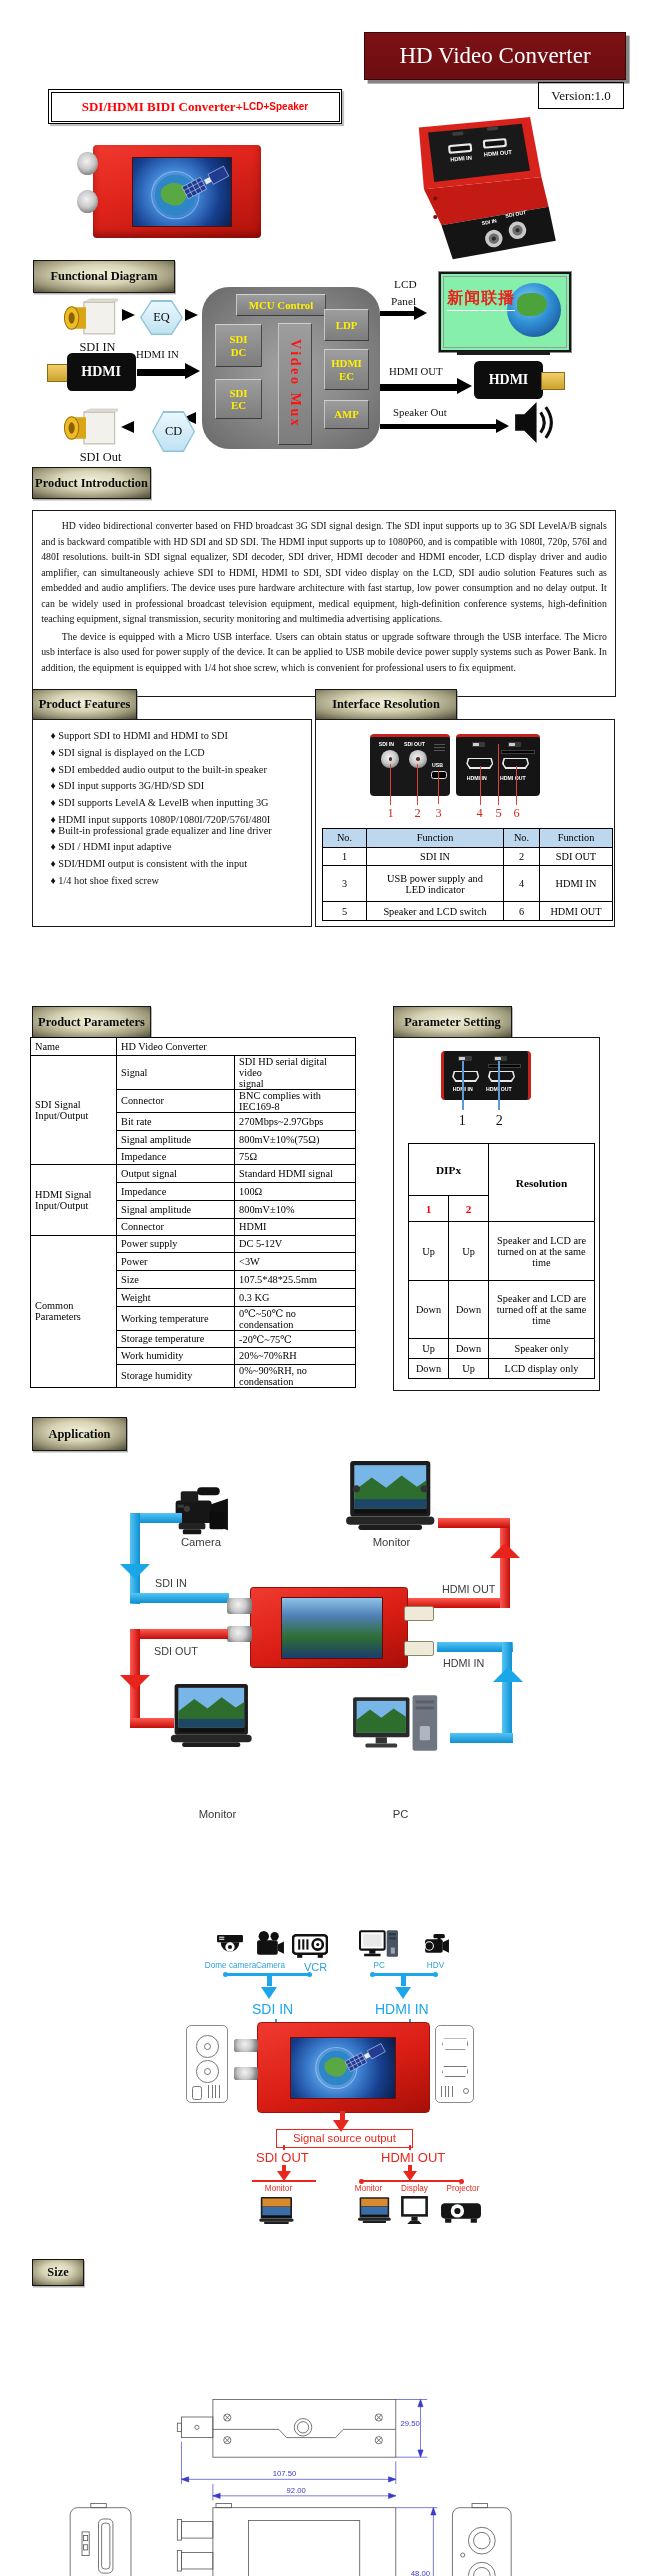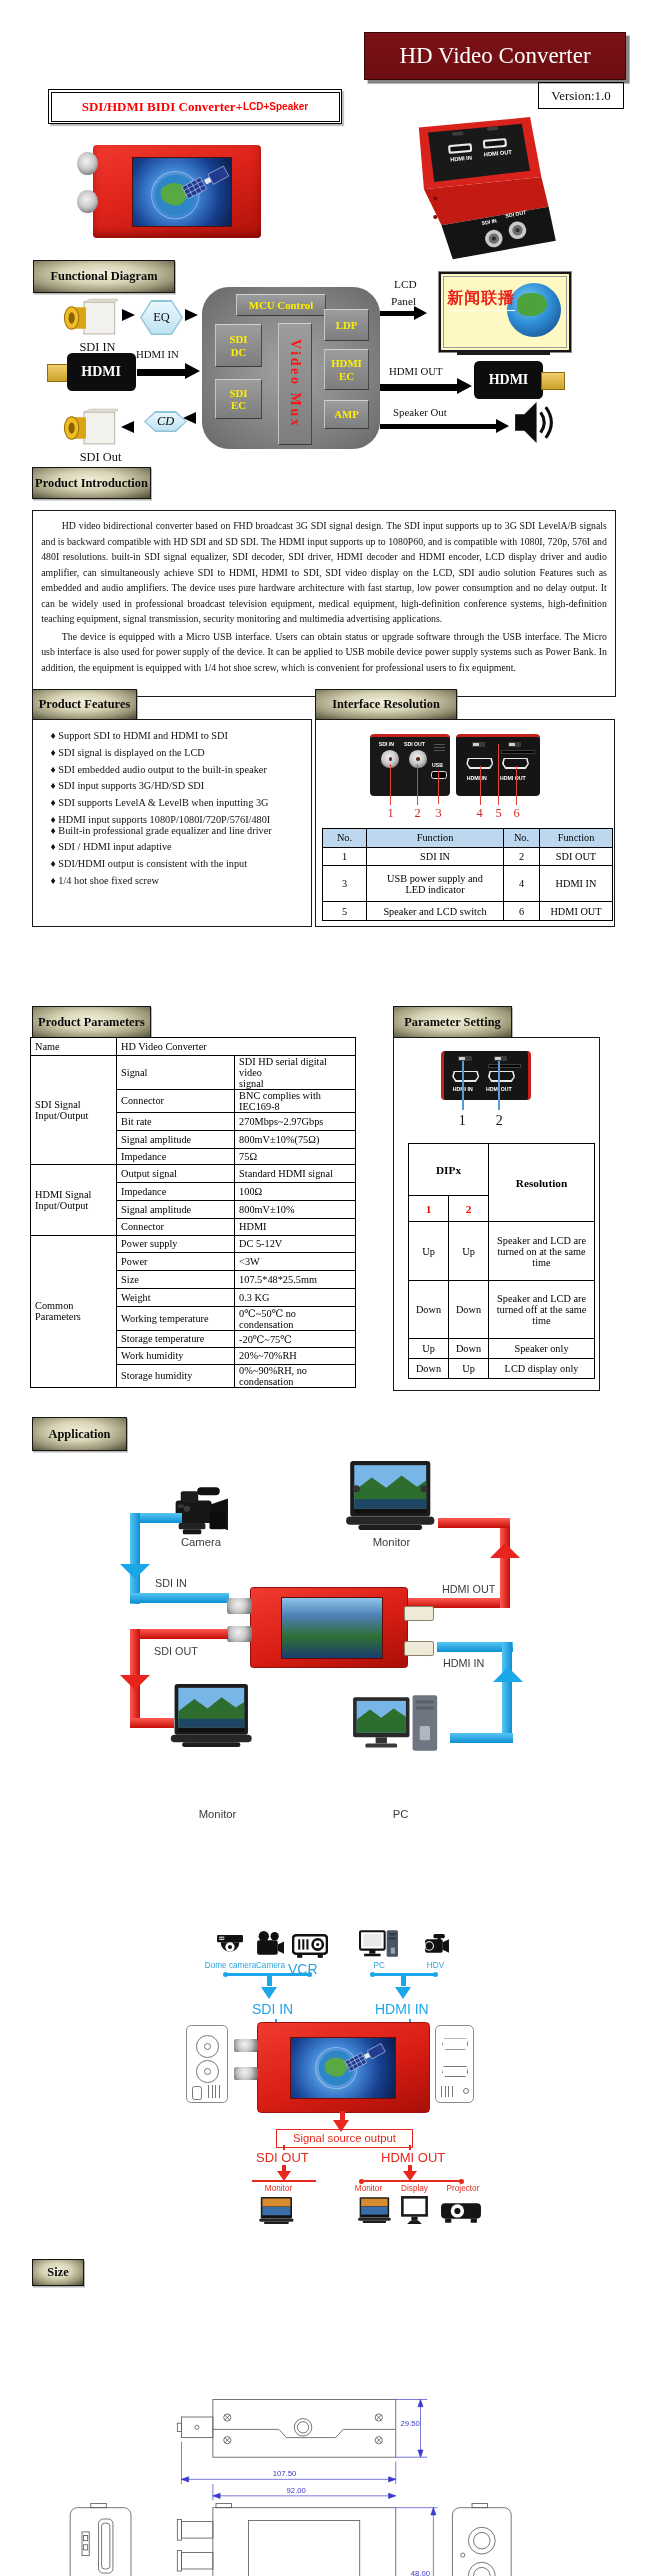--- a/index.html
+++ b/index.html
@@ -166,40 +166,40 @@
     </div>
   <div class="bev" style="left:324px;top:349px;width:43px;height:39px;">
     <span class="pl">HDMI
 EC</span>
     </div>
   <div class="bev" style="left:324px;top:400px;width:43px;height:27px;">
     <span>AMP</span>
     </div>
 
   <div class="tri" style="left:183px;top:412px;border-top:6.7px solid transparent;border-bottom:6.7px solid transparent;border-right:13.4px solid #000;"></div>
-  <div class="hexo" style="left:144px;top:411px;width:43px;height:21px;font-style:italic;">
+  <div class="hexo" style="left:152px;top:411px;width:43px;height:41px;">
     <div class="hexi">
         <span>CD</span>
       </div>
   </div>
   <div class="tri" style="left:121px;top:421px;border-top:6.7px solid transparent;border-bottom:6.7px solid transparent;border-right:13.4px solid #000;"></div>
   <svg class="abs" style="left:58px;top:408px;" width="60" height="41" viewBox="0 0 116 80">
     <rect x="50" y="8" width="60" height="62" fill="#f3f1ec" stroke="#b9b5ab" stroke-width="2"></rect>
     <path d="M50,8 l12,-6 h60 l-12,6z" fill="#e1ddd3" stroke="#b9b5ab"></path>
     <rect x="26" y="18" width="28" height="42" fill="#d9a514"></rect>
     <ellipse cx="26" cy="39" rx="14" ry="22" fill="#f0bc25" stroke="#9a7108" stroke-width="2"></ellipse>
     <ellipse cx="26" cy="39" rx="6" ry="11" fill="#8a6206"></ellipse>
   </svg>
   <div class="lbl" style="left:72px;top:450px;width:57px;text-align:center;font-size:12.4px;">SDI Out</div>
 
   <div class="lbl" style="left:394px;top:278px;font-size:11.3px;">LCD</div>
   <div class="lbl" style="left:391px;top:295px;font-size:11.3px;">Panel</div>
   <div class="ln" style="left:380px;top:311px;width:35px;height:5.2px;background:#000;"></div>
   <div class="tri" style="left:414px;top:306px;border-top:7.7px solid transparent;border-bottom:7.7px solid transparent;border-left:13.4px solid #000;"></div>
-  <div class="abs" style="left:439px;top:272px;width:128px;height:76px;background:#fef9c3;border:2.1px solid #151515;outline:1px solid #8d8d8d;">
+  <div class="abs" style="left:439px;top:272px;width:128px;height:76px;background:#86efac;border:2.1px solid #151515;outline:1px solid #8d8d8d;">
     <div class="abs" style="left:2.1px;top:2.1px;right:2.1px;bottom:2.1px;border:0.5px solid #9a9a9a;"></div>
     <div class="abs" style="left:66px;top:9.3px;width:54px;height:54px;border-radius:50%;
          background:radial-gradient(circle at 40% 35%, #7fd0f5 0%, #2f8fd6 45%, #123f7e 100%);"></div>
     <div class="abs" style="left:76px;top:18.5px;width:30px;height:23px;border-radius:46% 54% 60% 40%;background:#4da33b;"></div>
     <span style="position:absolute;left:6.2px;top:14.4px;color:#e8241c;font-size:16px;font-weight:bold;letter-spacing:1px;
                  font-family:'DejaVu Sans',sans-serif;border-bottom:1.5px solid #fff;padding-bottom:1px;">新闻联播</span>
   </div>
   <div class="ln" style="left:457px;top:351px;width:93px;height:3.6px;background:#1c1c1c;"></div>
 
   <div class="lbl" style="left:389px;top:365px;font-size:10.8px;">HDMI OUT</div>
@@ -616,21 +616,21 @@
   </svg>
   <svg class="abs" style="left:422px;top:1932px;" width="28" height="28" viewBox="0 0 54 54">
     <rect x="6" y="14" width="34" height="26" rx="4" fill="#111"></rect>
     <circle cx="14" cy="27" r="8" fill="#111" stroke="#fff" stroke-width="2"></circle>
     <polygon points="40,20 52,14 52,40 40,34" fill="#111"></polygon>
     <rect x="22" y="4" width="22" height="8" rx="3" fill="#111"></rect>
       <rect x="30" y="10" width="6" height="6" fill="#111"></rect>
   </svg>
   <div class="slbl c" style="left:204px;top:1961px;width:53px;font-size:8.2px;color:#2ea3dc;">Dome camera</div>
   <div class="slbl c" style="left:255px;top:1961px;width:31px;font-size:8.2px;color:#2ea3dc;">Camera</div>
-  <div class="slbl c" style="left:288px;top:1961px;width:20.6px;font-size:14px;color:#2ea3dc;">VCR</div>
+  <div class="slbl c" style="left:304px;top:1961px;width:20.6px;font-size:11px;color:#2ea3dc;">VCR</div>
   <div class="slbl c" style="left:371px;top:1961px;width:16.5px;font-size:8.2px;color:#2ea3dc;">PC</div>
   <div class="slbl c" style="left:423px;top:1961px;width:25px;font-size:8.2px;color:#2ea3dc;">HDV</div>
 
   <div class="ln" style="left:225px;top:1973px;width:85px;height:2.6px;background:#1ca6ec;"></div>
   <div class="dot" style="left:223px;top:1972px;"></div>
   <div class="dot" style="left:307px;top:1972px;"></div>
   <div class="ln" style="left:267px;top:1973px;width:4.6px;height:13.4px;background:#1ca6ec;"></div>
   <div class="tri" style="left:261px;top:1987px;border-left:8.2px solid transparent;border-right:8.2px solid transparent;border-top:12.4px solid #1ca6ec;"></div>
   <div class="ln" style="left:373px;top:1973px;width:63px;height:2.6px;background:#1ca6ec;"></div>
   <div class="dot" style="left:370px;top:1972px;"></div>

